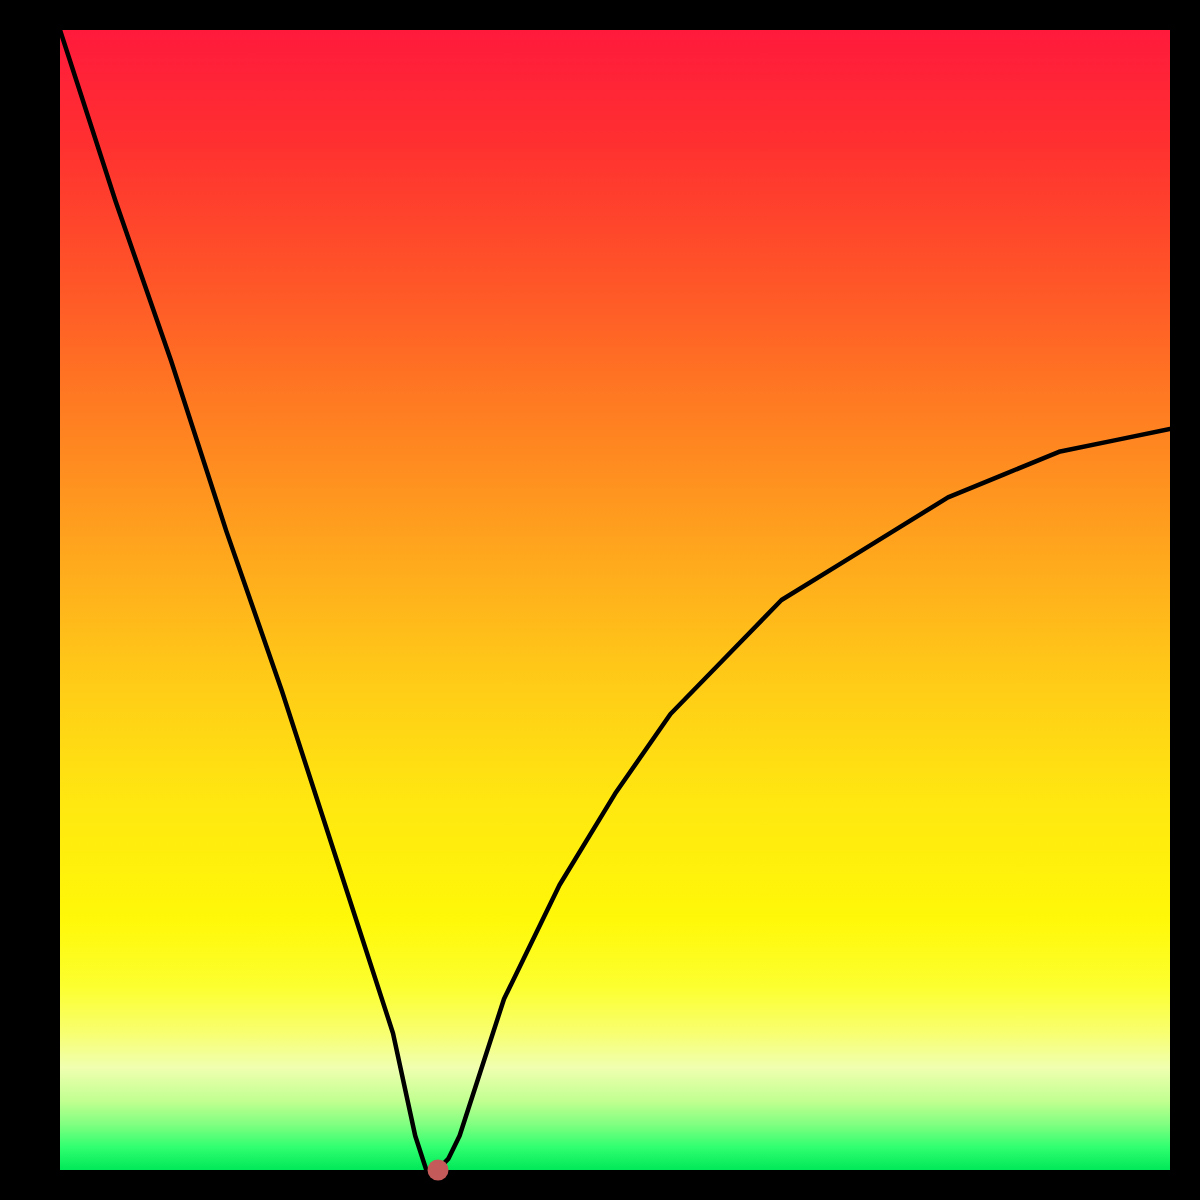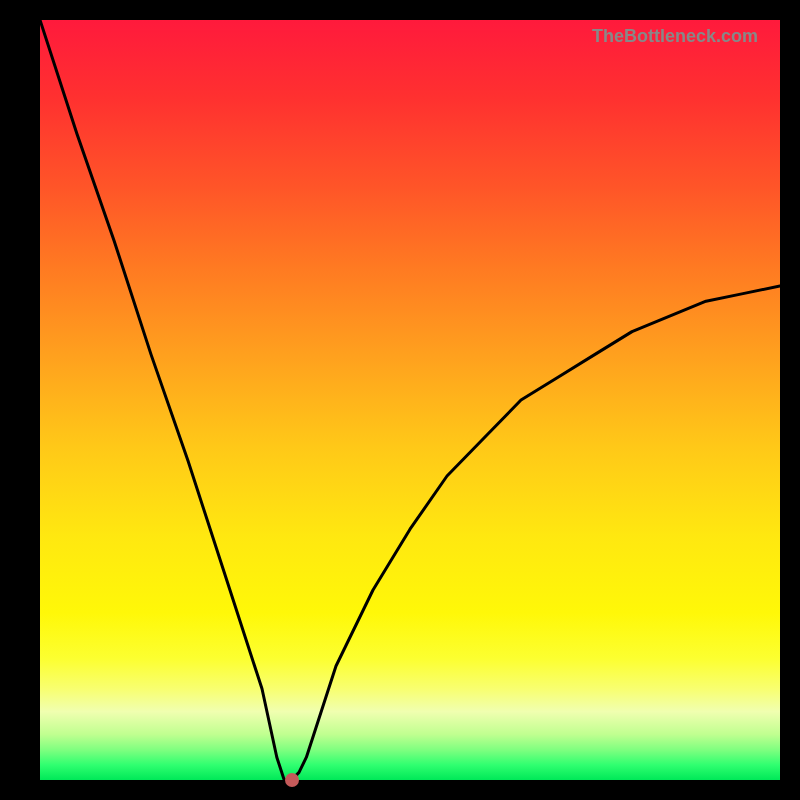--- a/index.html
+++ b/index.html
@@ -64,19 +64,18 @@
       border-radius: 50%;
       transform: translate(-50%, -50%);
       z-index: 6;
     }
   </style>
 </head>
 <body>
 
 <div class="chart-container">
   <div class="plot-area">
-    <div class="watermark">TheBottleneck.com</div>
     <svg class="curve-svg" viewBox="0 0 740 760" preserveAspectRatio="none">
       <path id="curve-path" fill="none" stroke="#000" stroke-width="3" stroke-linecap="round" stroke-linejoin="round" d="M0.00 0.00 L37.00 114.00 L74.00 220.40 L111.00 334.40 L148.00 440.80 L185.00 554.80 L222.00 668.80 L236.80 737.20 L244.20 760.00 L251.60 760.00 L259.00 752.40 L266.40 737.20 L296.00 646.00 L333.00 570.00 L370.00 509.20 L407.00 456.00 L444.00 418.00 L481.00 380.00 L518.00 357.20 L555.00 334.40 L592.00 311.60 L629.00 296.40 L666.00 281.20 L703.00 273.60 L740.00 266.00"></path>
     </svg>
     <div class="marker" id="marker-dot" style="left: 251.6px; top: 760px; background: rgb(197, 90, 90);"></div>
   </div>
 </div>
 
 </body></html>

